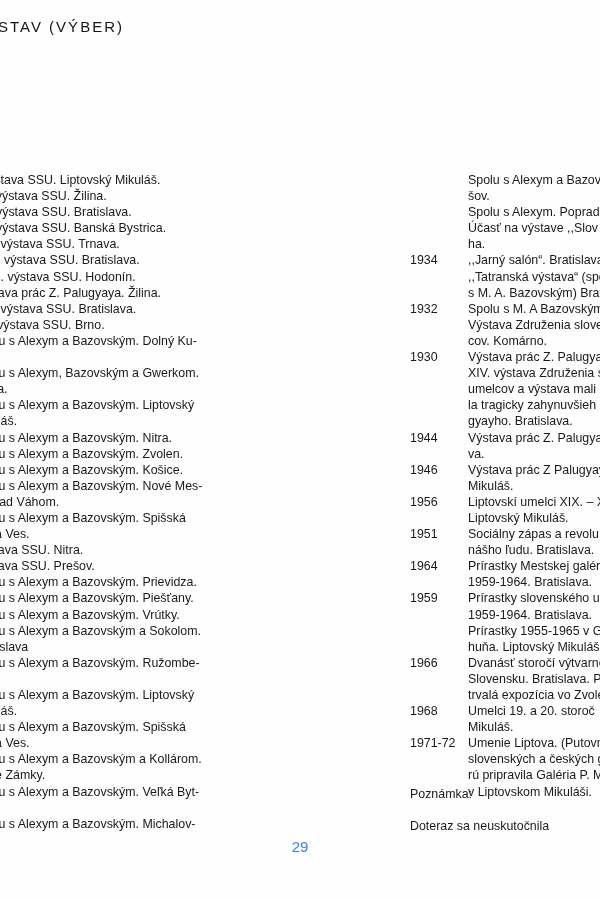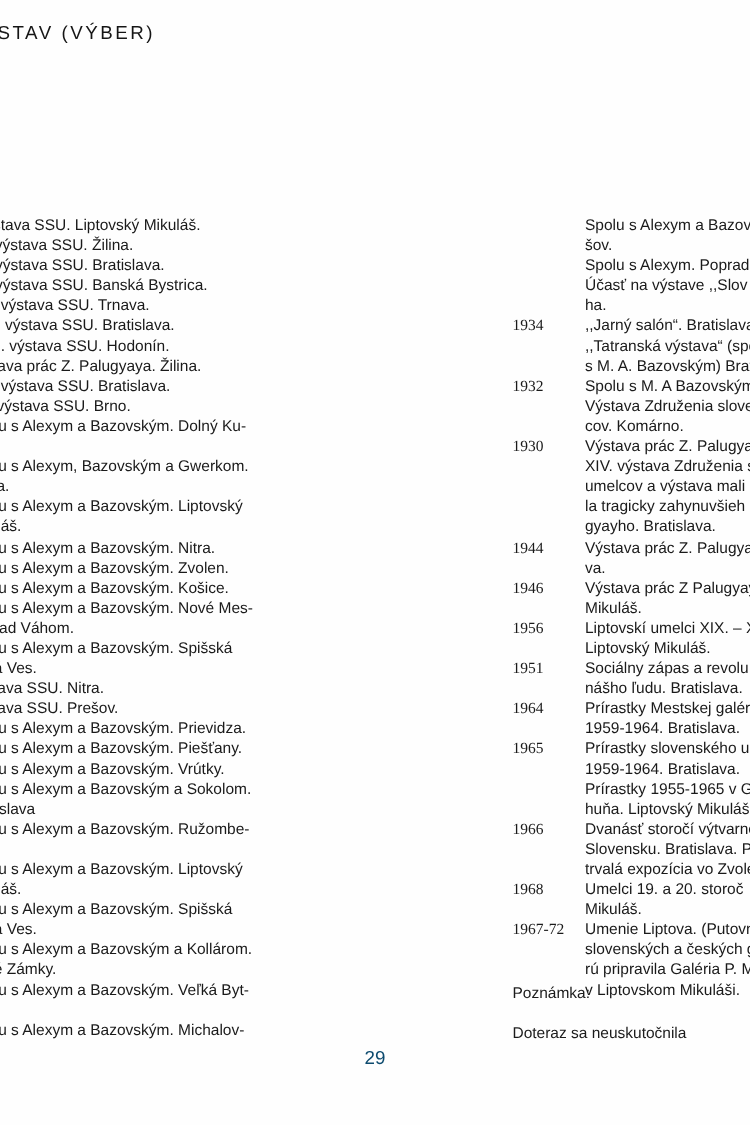--- a/index.html
+++ b/index.html
@@ -50,21 +50,20 @@
   }
 
   .entry {
     display: flex;
     align-items: flex-start;
     white-space: nowrap;
   }
   .entry-year {
     flex: 0 0 58px;
     white-space: nowrap;
-    font-family: Liberation Serif, serif;
   }
   .entry-text {
     flex: 1 1 auto;
     white-space: nowrap;
     overflow: hidden;
   }
   .line {
     white-space: nowrap;
   }
 
@@ -82,21 +81,21 @@
   .note-gap { height: 16.1px; }
 
   
   .page-number {
     position: absolute;
     left: 0;
     right: 0;
     top: 838px;
     text-align: center;
     font-size: 15px;
-    color: #0c4a6e;
+    color: #3b82f6;
   }
 </style>
 </head>
 <body>
 
 <div class="page">
 
   <div class="heading">ÝSTAV  (VÝBER)</div>
 
   <div class="col col-left">
@@ -243,21 +242,21 @@
     </div>
     <div class="entry">
       <span class="entry-year">1964</span>
       <span class="entry-text">Prírastky  Mestskej  galér</span>
     </div>
     <div class="entry">
       <span class="entry-year"></span>
       <span class="entry-text">1959-1964. Bratislava.</span>
     </div>
     <div class="entry">
-      <span class="entry-year">1965</span>
+      <span class="entry-year">1959</span>
       <span class="entry-text">Prírastky slovenského ume</span>
     </div>
     <div class="entry">
       <span class="entry-year"></span>
       <span class="entry-text">1959-1964. Bratislava.</span>
     </div>
     <div class="entry">
       <span class="entry-year"></span>
       <span class="entry-text">Prírastky 1955-1965 v Gal</span>
     </div>
@@ -279,21 +278,21 @@
     </div>
     <div class="entry">
       <span class="entry-year">1968</span>
       <span class="entry-text">Umelci 19. a 20. storoč</span>
     </div>
     <div class="entry">
       <span class="entry-year"></span>
       <span class="entry-text">Mikuláš.</span>
     </div>
     <div class="entry">
-      <span class="entry-year">1967-72</span>
+      <span class="entry-year">1971-72</span>
       <span class="entry-text">Umenie Liptova. (Putovná</span>
     </div>
     <div class="entry">
       <span class="entry-year"></span>
       <span class="entry-text">slovenských a českých ga</span>
     </div>
     <div class="entry">
       <span class="entry-year"></span>
       <span class="entry-text">rú pripravila Galéria P. M</span>
     </div>

